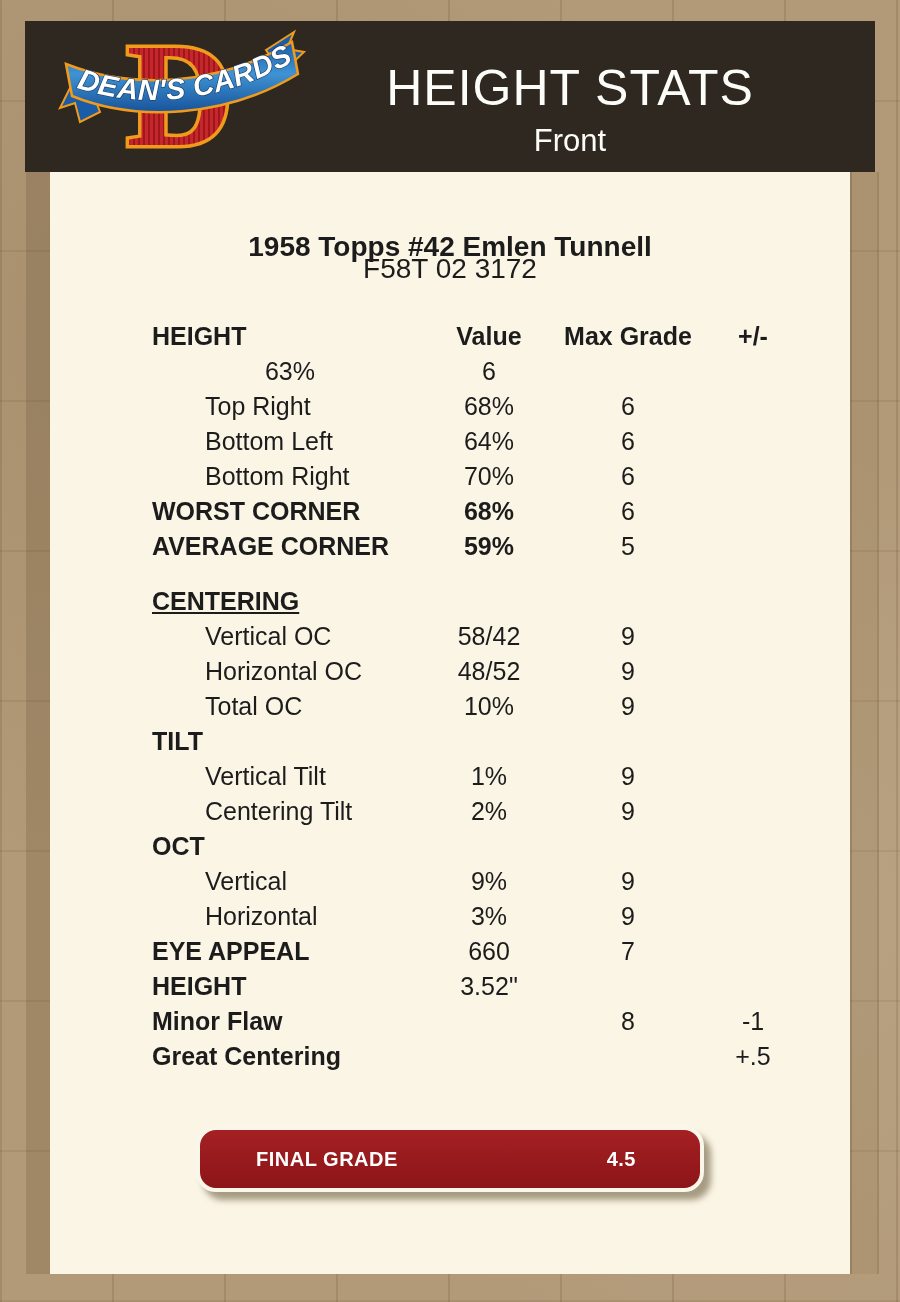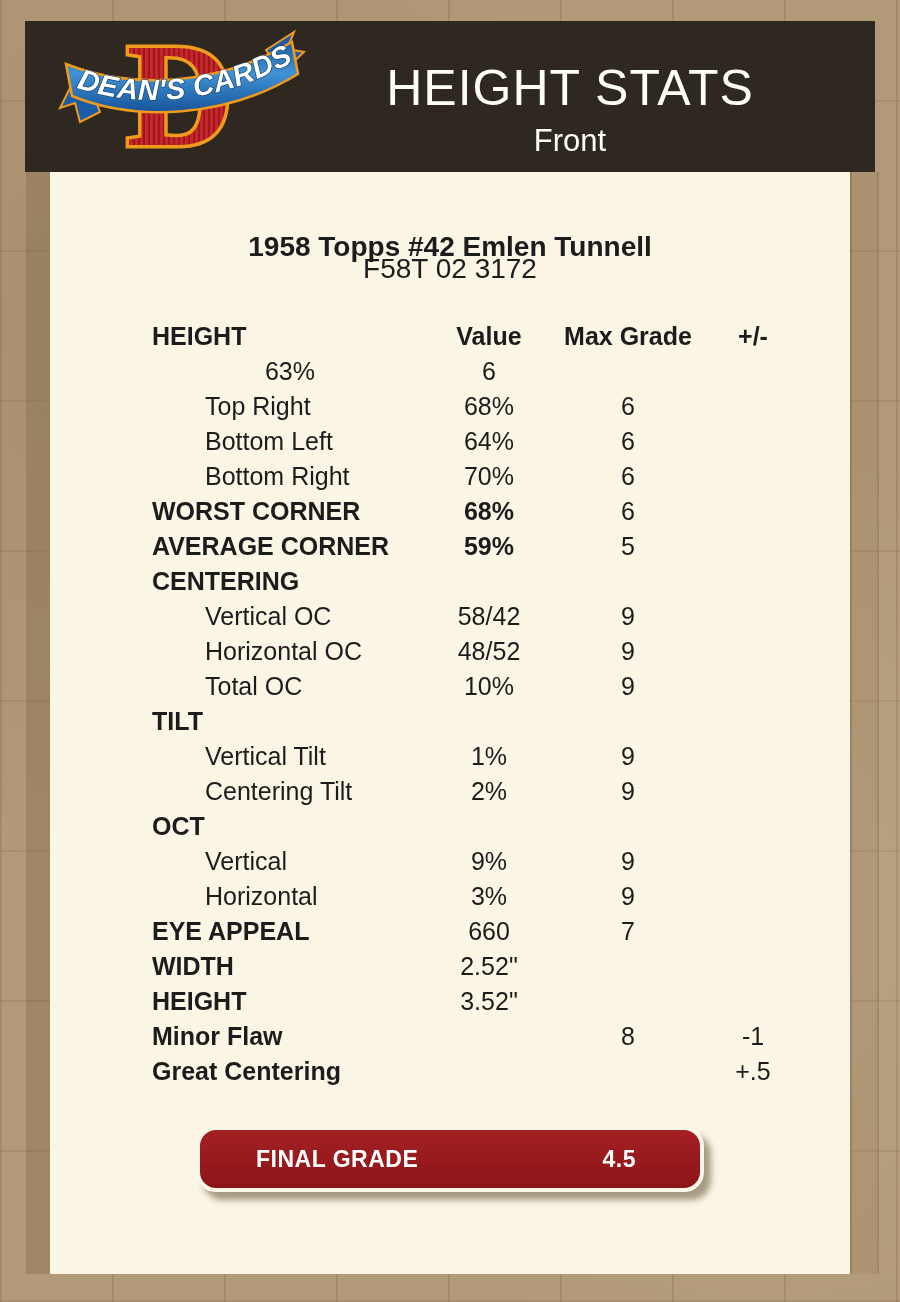--- a/index.html
+++ b/index.html
@@ -32,31 +32,31 @@
   .card-serial{position:absolute;left:0;top:81px;width:100%;text-align:center;font-size:28px;}
 
   
   .gtable{position:absolute;left:100px;top:146px;width:648px;}
   .trow{display:grid;grid-template-columns:280px 118px 160px 90px;height:35px;align-items:center;font-size:25px;line-height:35px;}
   .trow.thead{height:36px;}
   .c-label{padding-left:2px;white-space:nowrap;}
   .c-label.indent{padding-left:55px;}
   .c-value,.c-max,.c-pm{text-align:center;white-space:nowrap;}
   .b{font-weight:bold;}
-  .gap-before{margin-top:0;}
+  .gap-before{margin-top:20px;text-decoration:underline;}
 
   
   .grade-btn{
     position:absolute;left:146px;top:954px;width:508px;height:66px;box-sizing:border-box;
     background-color:#9A1B1E;
     background-image:linear-gradient(#A42023,#8C1518);
     border:4px solid #FAF6EA;border-radius:20px;
     box-shadow:7px 8px 6px rgba(110,95,65,0.6);
     display:flex;justify-content:space-between;align-items:center;
-    padding:0 64px 0 56px;color:#FFFFFF;font-size:23px;font-weight:bold;letter-spacing:0.5px;
+    padding:0 64px 0 56px;color:#FFFFFF;font-size:20px;font-weight:bold;letter-spacing:0.5px;
   }
 </style>
 </head>
 <body>
 
 <div class="page" style="background-color: rgb(178, 154, 121);">
 
   <div class="strip left"></div>
   <div class="strip right"></div>
 
@@ -213,26 +213,20 @@
     <div class="c-pm"></div>
   </div>
 
   <div class="trow">
     <div class="c-label b">EYE APPEAL</div>
     <div class="c-value">660</div>
     <div class="c-max">7</div>
     <div class="c-pm"></div>
   </div>
 
-  <div class="trow">
-    <div class="c-label b">WIDTH</div>
-    <div class="c-value">2.52"</div>
-    <div class="c-max"></div>
-    <div class="c-pm"></div>
-  </div>
 
   <div class="trow">
     <div class="c-label b">HEIGHT</div>
     <div class="c-value">3.52"</div>
     <div class="c-max"></div>
     <div class="c-pm"></div>
   </div>
 
   <div class="trow">
     <div class="c-label b">Minor Flaw</div>

